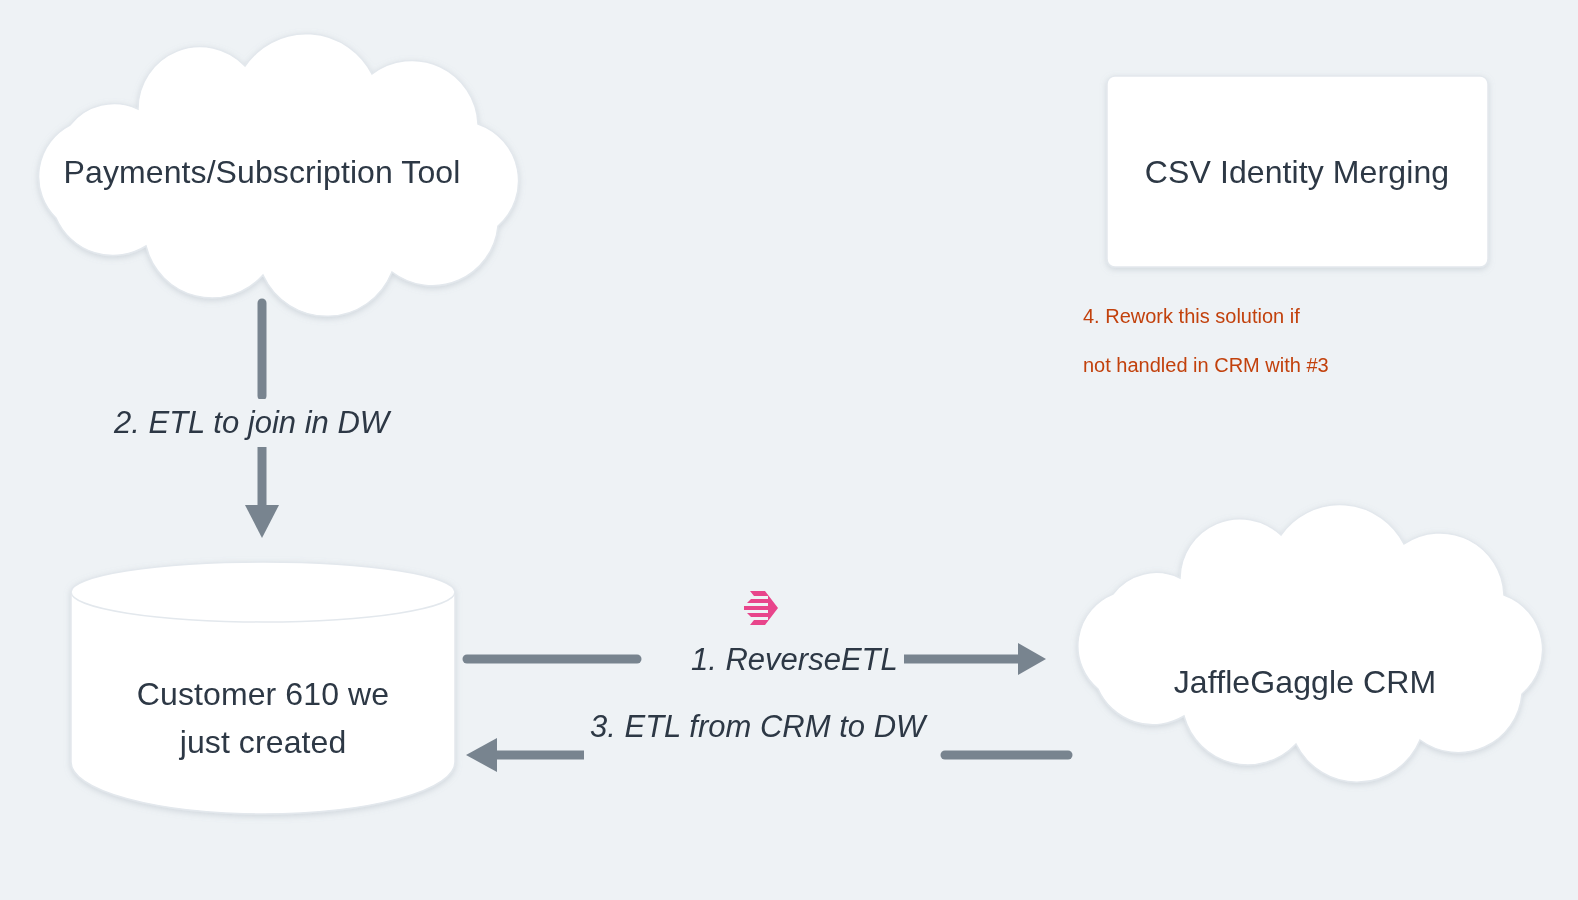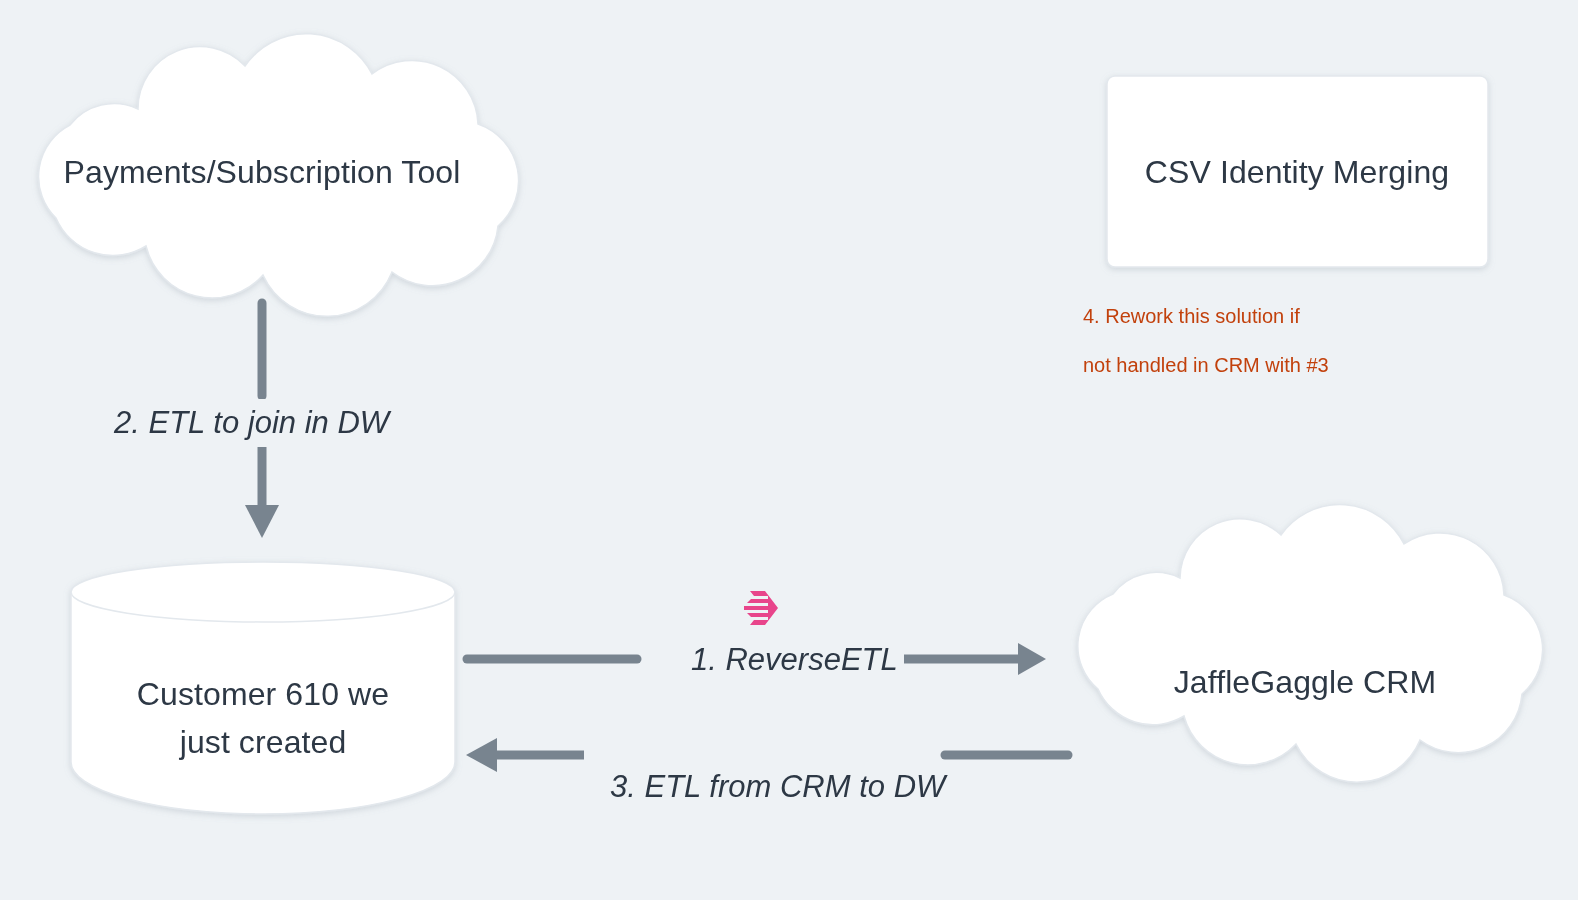--- a/index.html
+++ b/index.html
@@ -54,21 +54,21 @@
     text-align: left;
     white-space: pre-line;
   }
   #cloud-payments-label { left: 12px;  top: 148px; width: 500px; }
   #cyl-label           { left: 70px;  top: 670px; width: 386px; }
   #cloud-crm-label     { left: 1065px;top: 658px; width: 480px; }
   #box-csv-label       { left: 1107px;top: 148px; width: 380px; }
   #note-rework         { left: 1083px;top: 292px; width: 430px; }
   #label-etl-join      { left: 108px; top: 399px; }
   #label-reverse-etl   { left: 637px; top: 636px; margin-left: 48px; }
-  #label-etl-crm-dw    { left: 584px; top: 763px; margin-left: 20px; }
+  #label-etl-crm-dw    { left: 584px; top: 703px; }
   #ht-logo {
     position: absolute;
     left: 738px;
     top: 589px;
     width: 42px;
     height: 38px;
   }
 </style>
 </head>
 <body>

